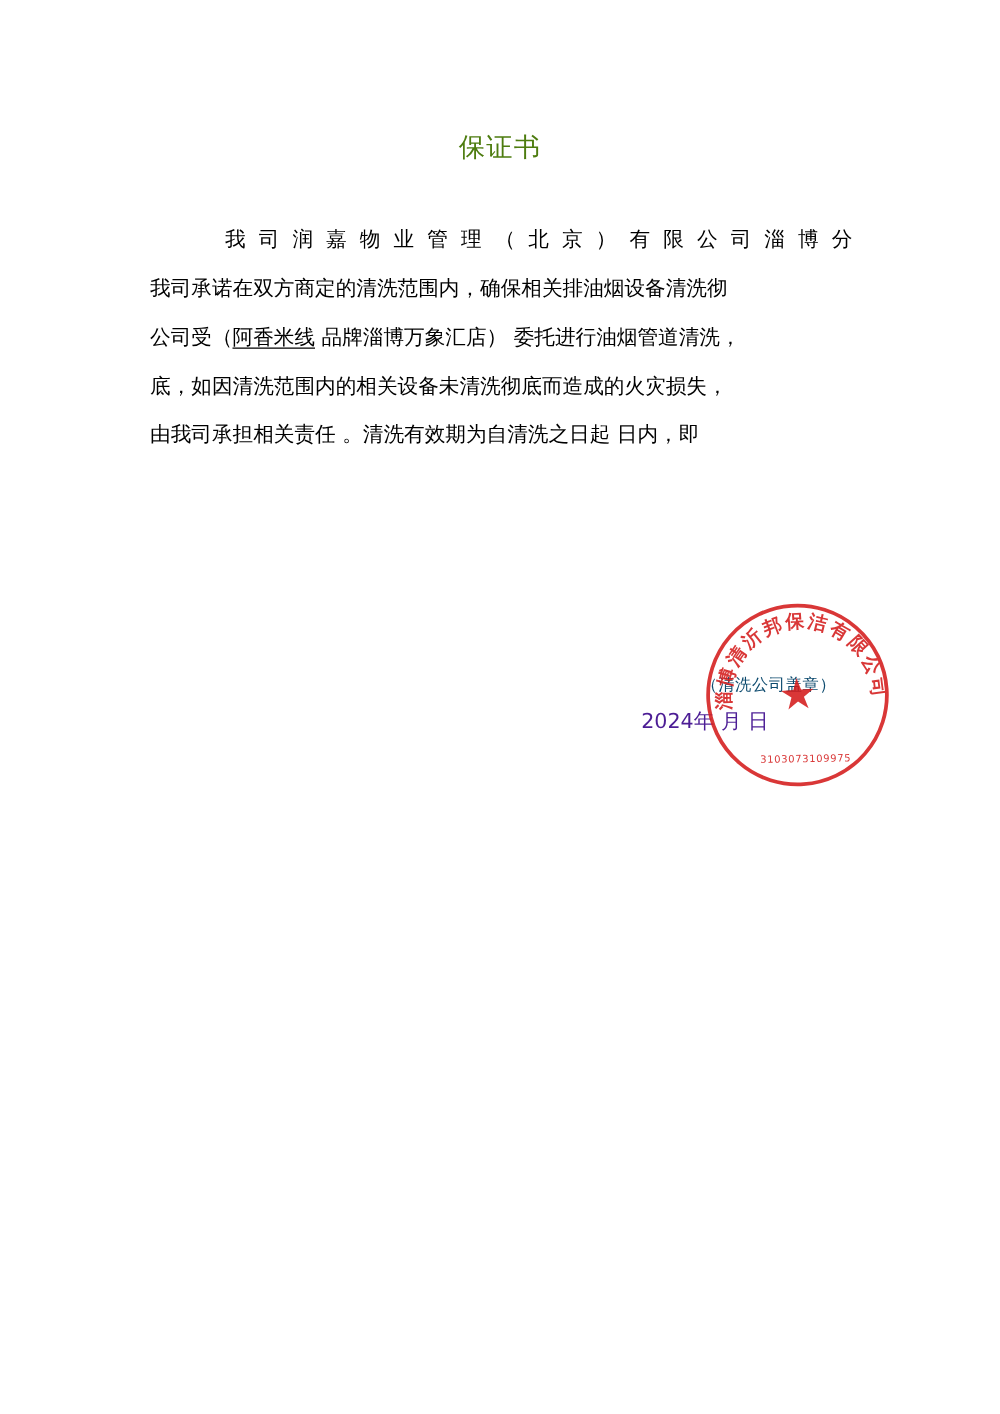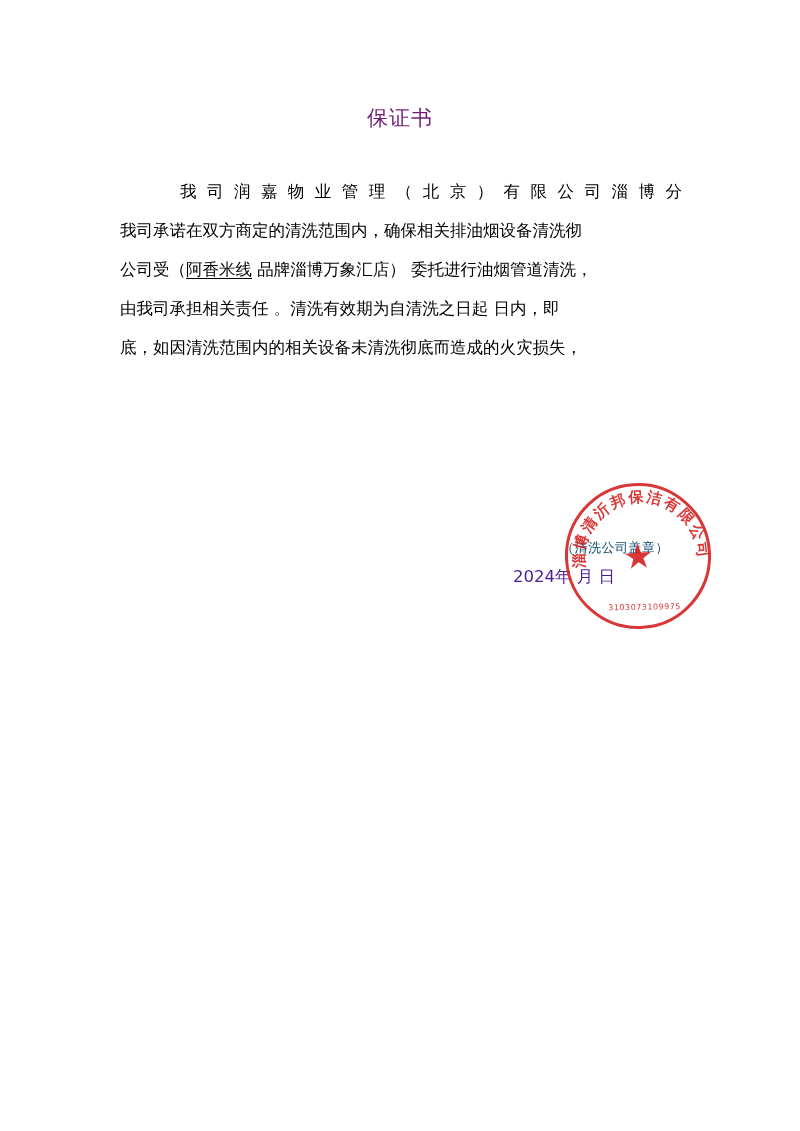--- a/index.html
+++ b/index.html
@@ -22,21 +22,21 @@
     background: #ffffff;
   }
   .doc-title {
     position: absolute;
     top: 104px;
     left: 0;
     width: 800px;
     text-align: center;
     font-size: 21px;
     letter-spacing: 1px;
-    color: #701a75;
+    color: #4d7c0f;
   }
   .body-block {
     position: absolute;
     top: 172px;
     left: 120px;
     width: 562px;
     font-size: 16.5px;
     line-height: 39px;
     color: #000;
   }
@@ -152,22 +152,22 @@
       <span>淄</span>
       <span>博</span>
       <span>分</span>
     </div>
 
     <div class="para-line">我司承诺在双方商定的清洗范围内，确保相关排油烟设备清洗彻</div>
 
     <div class="para-line">
       <span>公司受（</span><span class="underlined">阿香米线</span><span> 品牌淄博万象汇店） 委托进行油烟管道清洗，</span>
     </div>
+    <div class="para-line">底，如因清洗范围内的相关设备未清洗彻底而造成的火灾损失，</div>
     <div class="para-line">由我司承担相关责任 。清洗有效期为自清洗之日起      日内，即</div>
-    <div class="para-line">底，如因清洗范围内的相关设备未清洗彻底而造成的火灾损失，</div>
   </div>
 
   <div class="seal-note">（清洗公司盖章）</div>
 
   <div class="date-line">2024年     月     日</div>
 
   <div class="seal">
     <div class="seal-inner">
       <svg class="seal-arc-text" viewBox="0 0 146 146">
         <defs>

